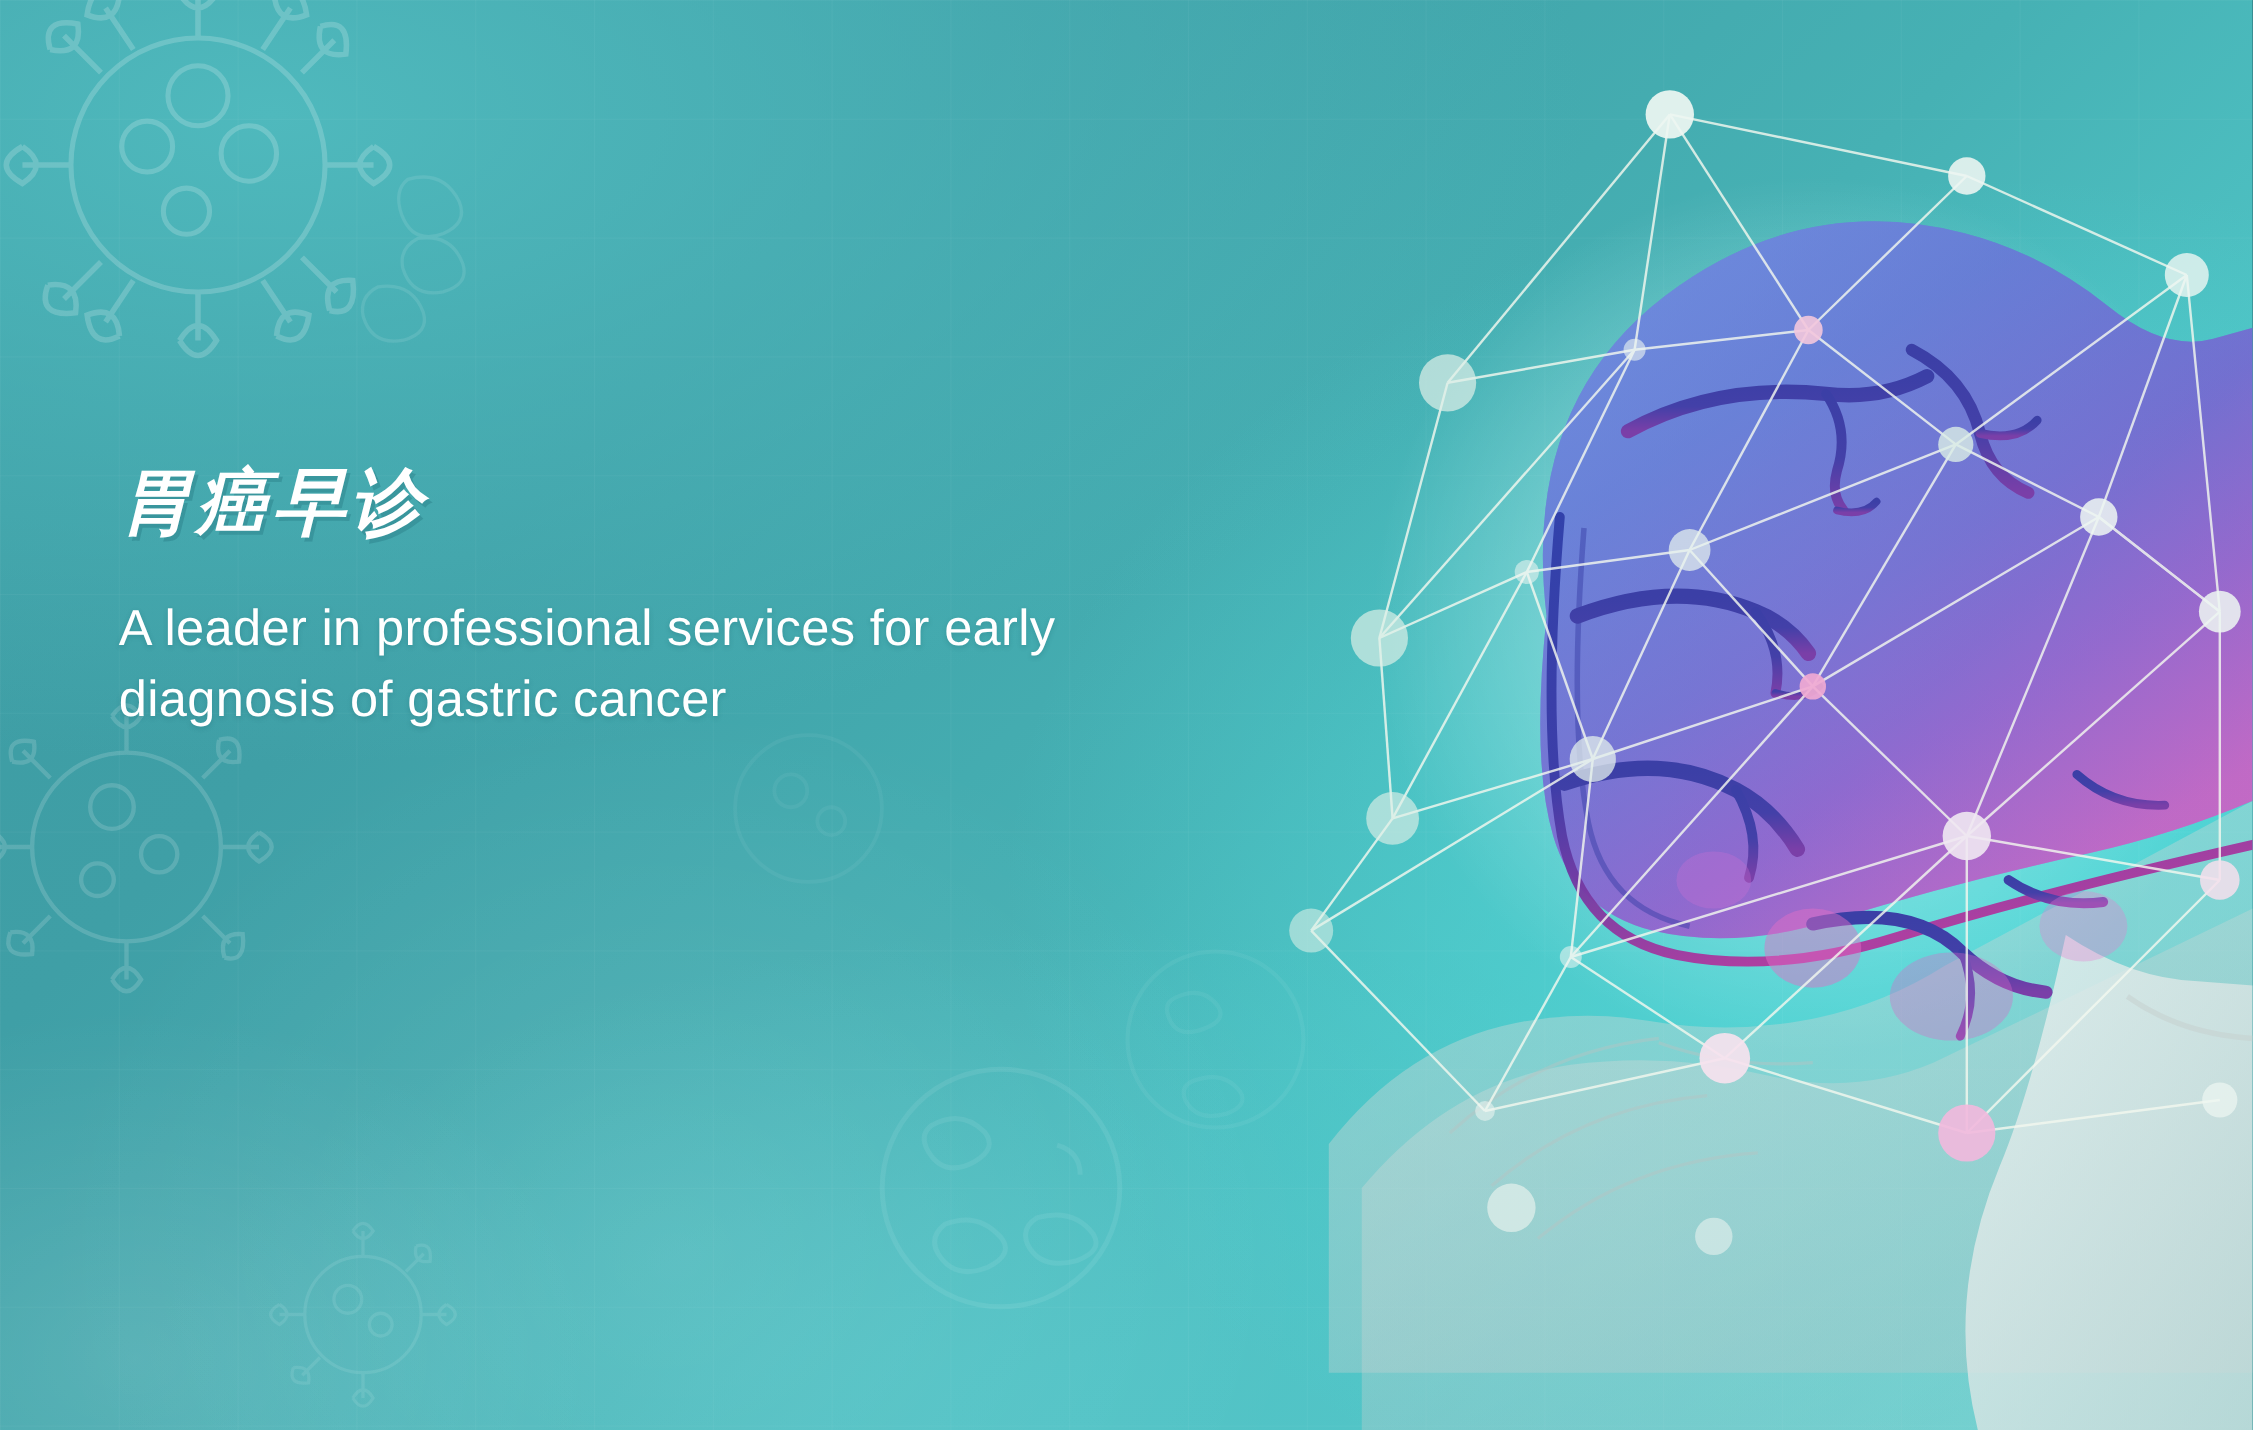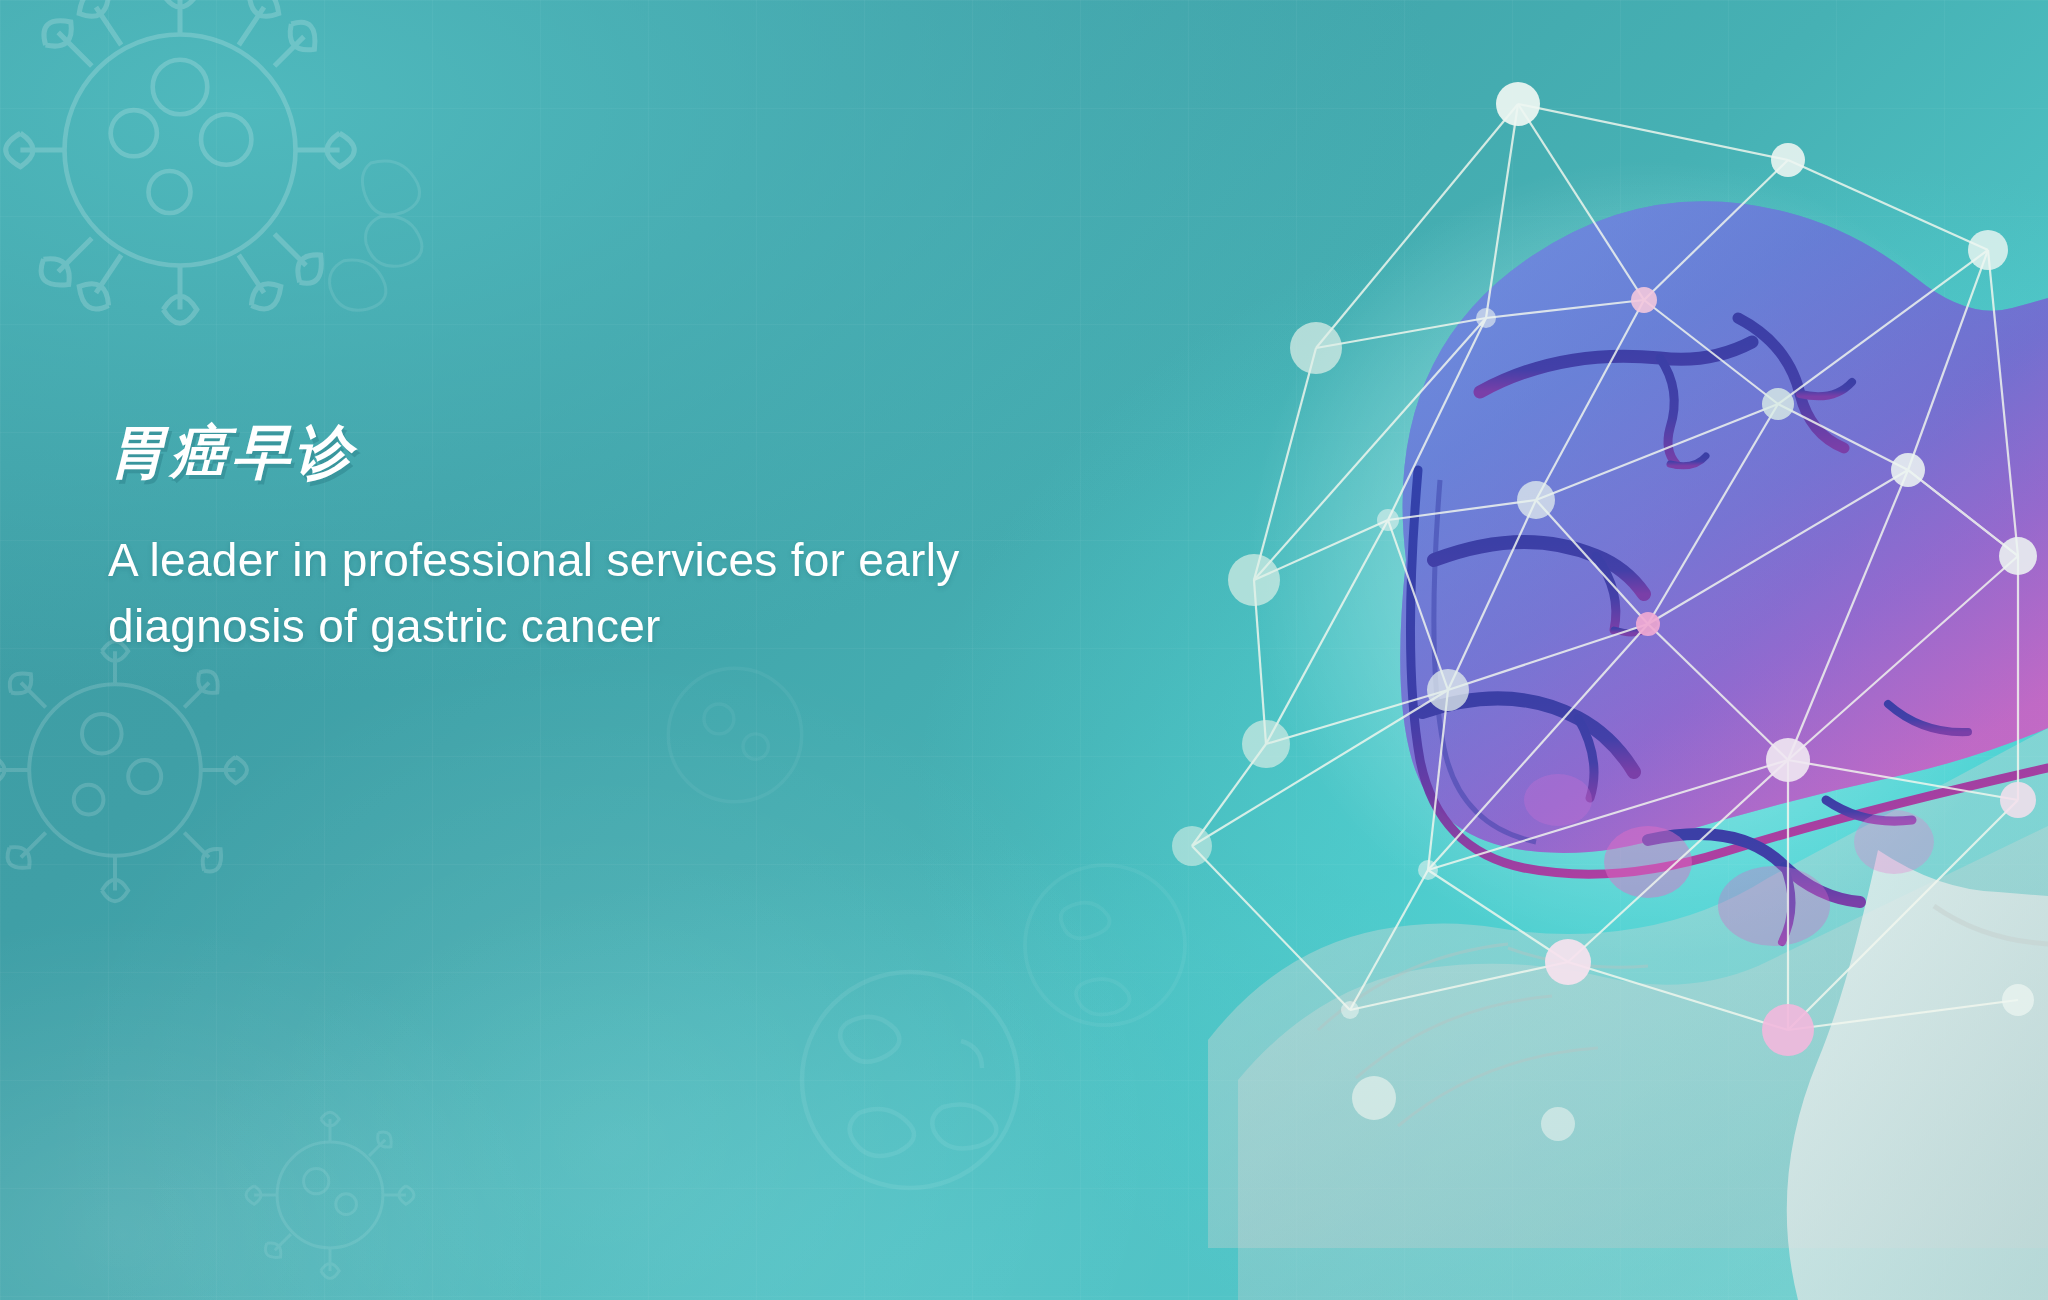--- a/index.html
+++ b/index.html
@@ -52,21 +52,21 @@
 
   
   .text-block {
     position: absolute;
     left: 108px;
     top: 418px;
     width: 1020px;
   }
   .headline {
     color: #ffffff;
-    font-size: 58px;
+    font-size: 66px;
     font-weight: 700;
     font-style: italic;
     line-height: 1.18;
     letter-spacing: 4px;
     margin: 0;
     white-space: nowrap;
     text-shadow: 3px 4px 0 rgba(22,96,110,0.26);
   }
   .headline + .headline { margin-top: 8px; }
   .subtitle {

